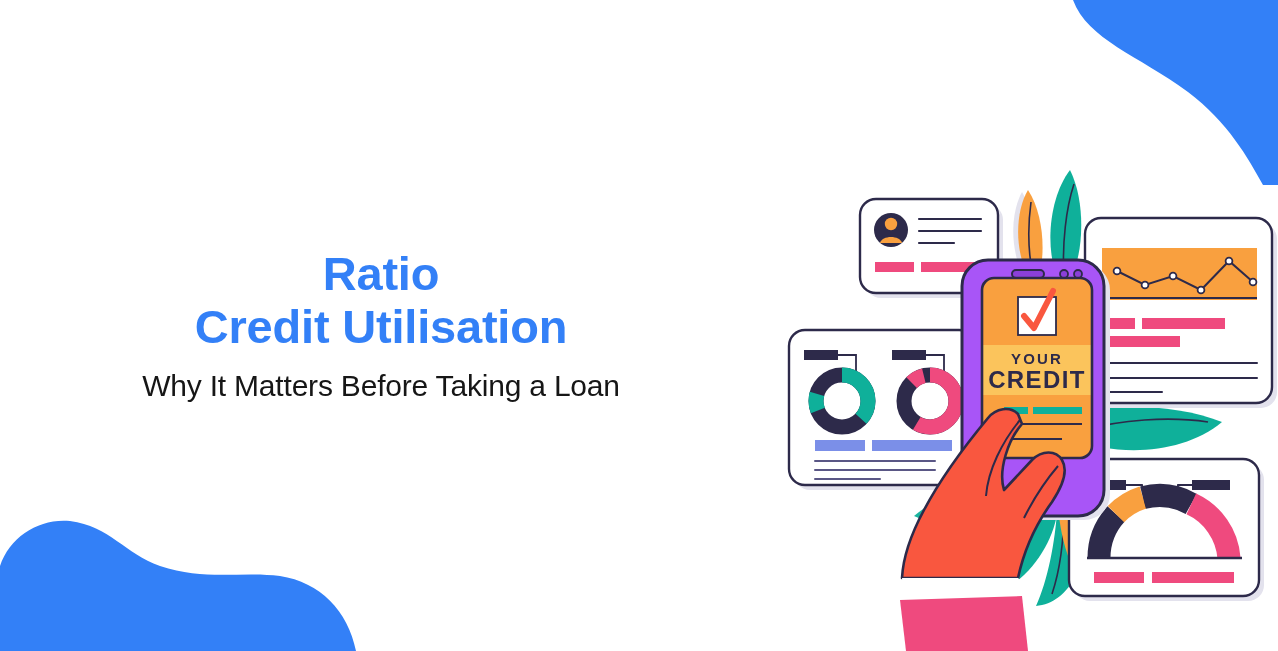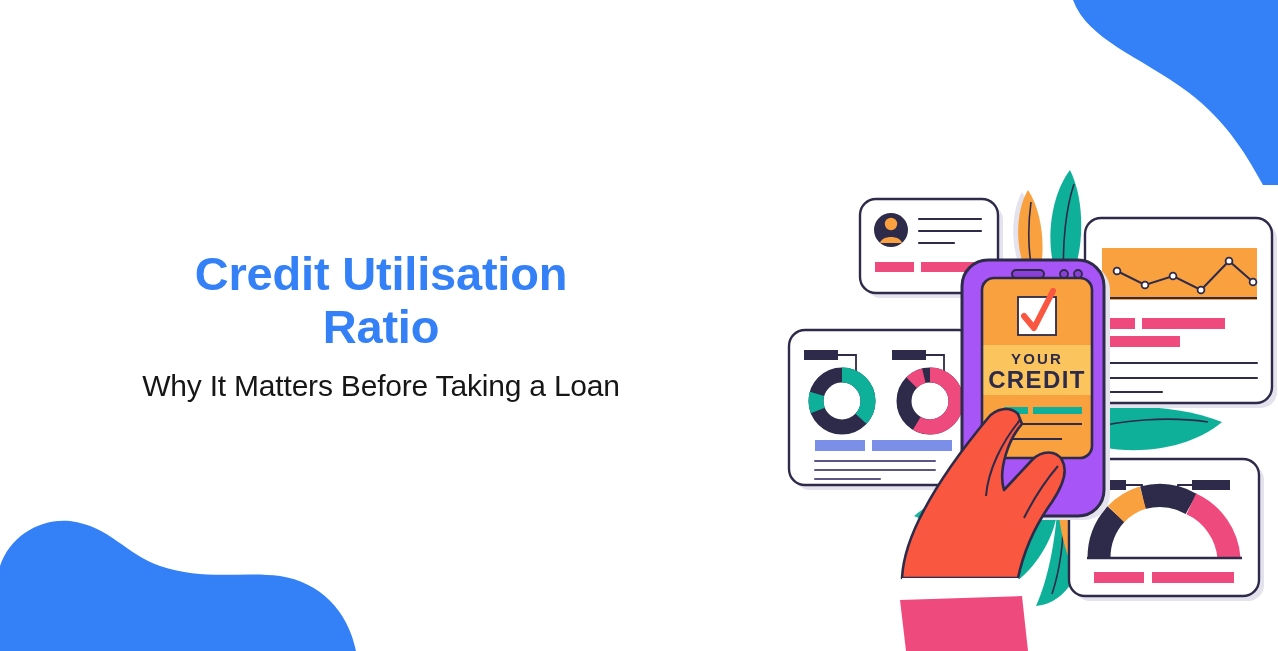--- a/index.html
+++ b/index.html
@@ -60,22 +60,22 @@
   <svg class="blob" id="blob-tr" viewBox="0 0 250 185">
     <path d="M45,0 C60,40 110,55 160,92 C200,122 220,158 235,185 L250,185 L250,0 Z" fill="#3380F7"></path>
   </svg>
 
   <svg class="blob" id="blob-bl" viewBox="0 0 360 175">
     <path d="M0,90 C10,60 40,42 70,45 C110,50 125,78 160,90 C205,105 240,95 280,100 C320,106 348,135 356,175 L0,175 Z" fill="#3380F7"></path>
   </svg>
 
   <div id="text-block">
     <h1 id="headline" style="color: rgb(51, 128, 247);">
+      <span class="hl-line">Ratio</span>
       <span class="hl-line">Credit Utilisation</span>
-      <span class="hl-line">Ratio</span>
     </h1>
     <p id="subhead" style="color: rgb(22, 22, 22);">Why It Matters Before Taking a Loan</p>
   </div>
 
   <div id="illustration">
   <svg viewBox="0 0 538 493" xmlns="http://www.w3.org/2000/svg">
     <defs>
       <clipPath id="clipPhoneScreen">
         <rect x="210" y="120" width="110" height="180" rx="12"></rect>
       </clipPath>

